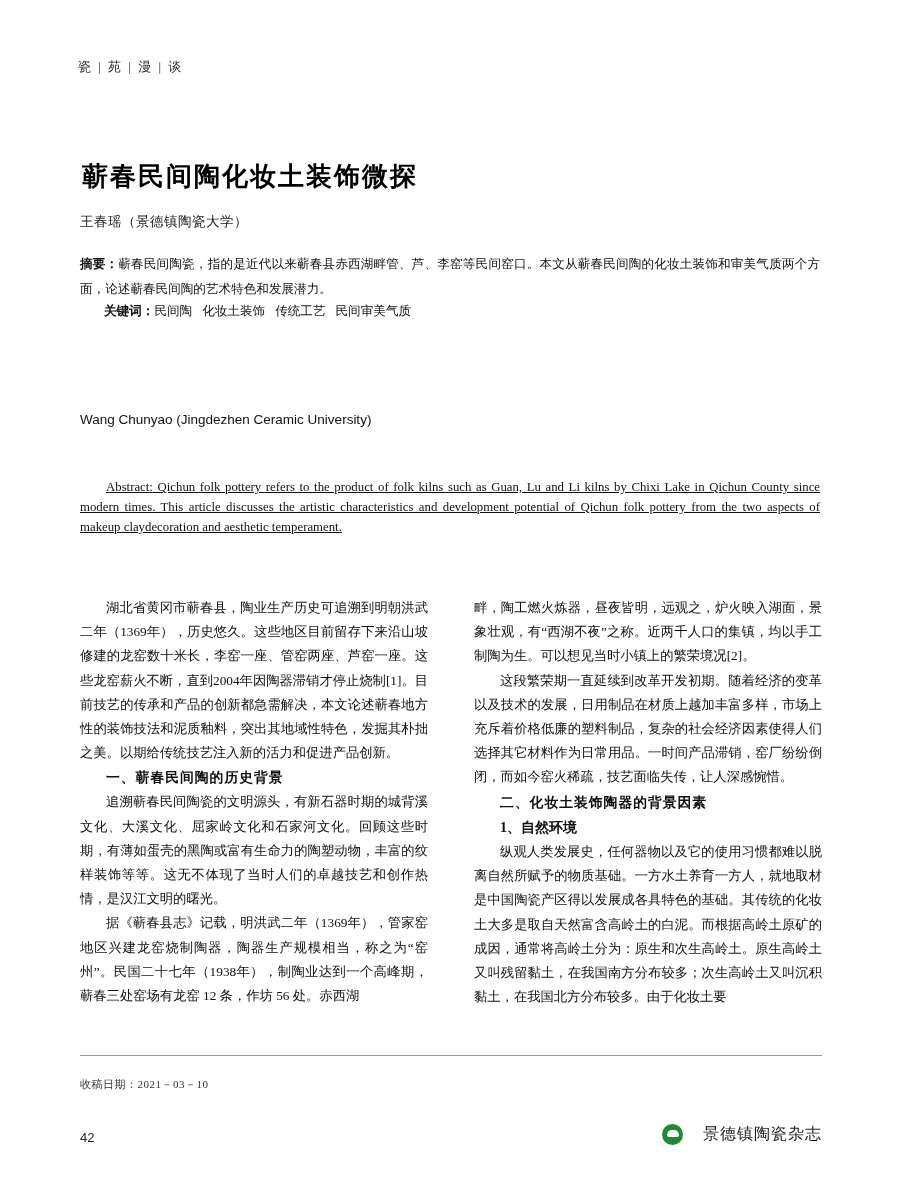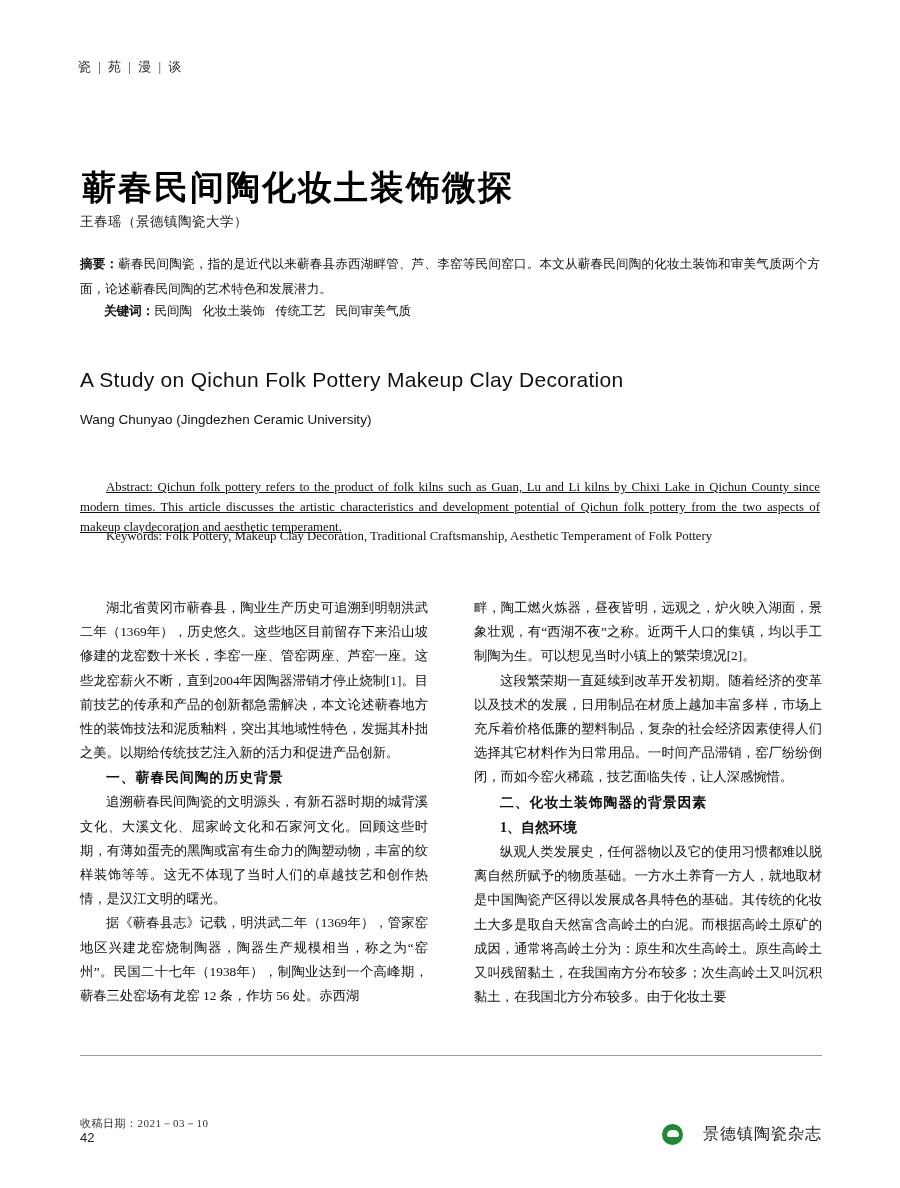--- a/index.html
+++ b/index.html
@@ -30,21 +30,21 @@
     font-size: 13px;
     letter-spacing: 2px;
     color: #2b2b2b;
   }
 
   
   .title-cn {
     position: absolute;
     left: 82px;
     top: 142px;
-    font-size: 34px;
+    font-size: 26px;
     font-weight: bold;
     letter-spacing: 2px;
     color: #000;
     font-family: "Liberation Serif", serif;
   }
   .author-cn {
     position: absolute;
     left: 80px;
     top: 213px;
     font-size: 13.5px;
@@ -166,21 +166,20 @@
     background: #9a9a9a;
   }
   .received {
     position: absolute;
     left: 80px;
     top: 1077px;
     font-size: 11px;
     letter-spacing: 0.5px;
     color: #333;
     font-family: "Liberation Serif", serif;
-    margin-top: 39px;
   }
   .page-num {
     position: absolute;
     left: 80px;
     top: 1130px;
     font-size: 13px;
     color: #222;
     font-family: "Liberation Sans", sans-serif;
   }
   .brand {
@@ -232,30 +231,26 @@
   <div class="author-cn">王春瑶（景德镇陶瓷大学）</div>
 
   <div class="abstract-cn">
     <span class="lbl">摘要：</span><span>蕲春民间陶瓷，指的是近代以来蕲春县赤西湖畔管、芦、李窑等民间窑口。本文从蕲春民间陶的化妆土装饰和审美气质两个方面，论述蕲春民间陶的艺术特色和发展潜力。</span>
   </div>
 
   <div class="keywords-cn">
     <span class="lbl">关键词：</span><span class="kw">民间陶</span><span class="kw">化妆土装饰</span><span class="kw">传统工艺</span><span class="kw">民间审美气质</span>
   </div>
 
-  <div class="title-en">A Study on Qichun Folk Pottery Makeup Clay Decoration</div>
   <div class="author-en">Wang Chunyao (Jingdezhen Ceramic University)</div>
 
   <div class="abstract-en">
     <span class="lead"><span>Abstract:</span><span> Qichun folk pottery refers to the product of folk kilns such as Guan, Lu and Li kilns by Chixi Lake in Qichun County since modern times. This article discusses the artistic characteristics and development potential of Qichun folk pottery from the two aspects of makeup claydecoration and aesthetic temperament.</span></span>
   </div>
 
-  <div class="keywords-en">
-    <span>Keywords:</span><span> Folk Pottery, Makeup Clay Decoration, Traditional Craftsmanship, Aesthetic Temperament of Folk Pottery</span>
-  </div>
 
   <div class="columns">
     <div class="col left">
       <p>湖北省黄冈市蕲春县，陶业生产历史可追溯到明朝洪武二年（1369年），历史悠久。这些地区目前留存下来沿山坡修建的龙窑数十米长，李窑一座、管窑两座、芦窑一座。这些龙窑薪火不断，直到2004年因陶器滞销才停止烧制[1]。目前技艺的传承和产品的创新都急需解决，本文论述蕲春地方性的装饰技法和泥质釉料，突出其地域性特色，发掘其朴拙之美。以期给传统技艺注入新的活力和促进产品创新。</p>
       <p class="sec-h">一、蕲春民间陶的历史背景</p>
       <p>追溯蕲春民间陶瓷的文明源头，有新石器时期的城背溪文化、大溪文化、屈家岭文化和石家河文化。回顾这些时期，有薄如蛋壳的黑陶或富有生命力的陶塑动物，丰富的纹样装饰等等。这无不体现了当时人们的卓越技艺和创作热情，是汉江文明的曙光。</p>
       <p>据《蕲春县志》记载，明洪武二年（1369年），管家窑地区兴建龙窑烧制陶器，陶器生产规模相当，称之为“窑州”。民国二十七年（1938年），制陶业达到一个高峰期，蕲春三处窑场有龙窑 12 条，作坊 56 处。赤西湖</p>
     </div>
     <div class="col right">
       <p class="no-indent">畔，陶工燃火炼器，昼夜皆明，远观之，炉火映入湖面，景象壮观，有“西湖不夜”之称。近两千人口的集镇，均以手工制陶为生。可以想见当时小镇上的繁荣境况[2]。</p>

